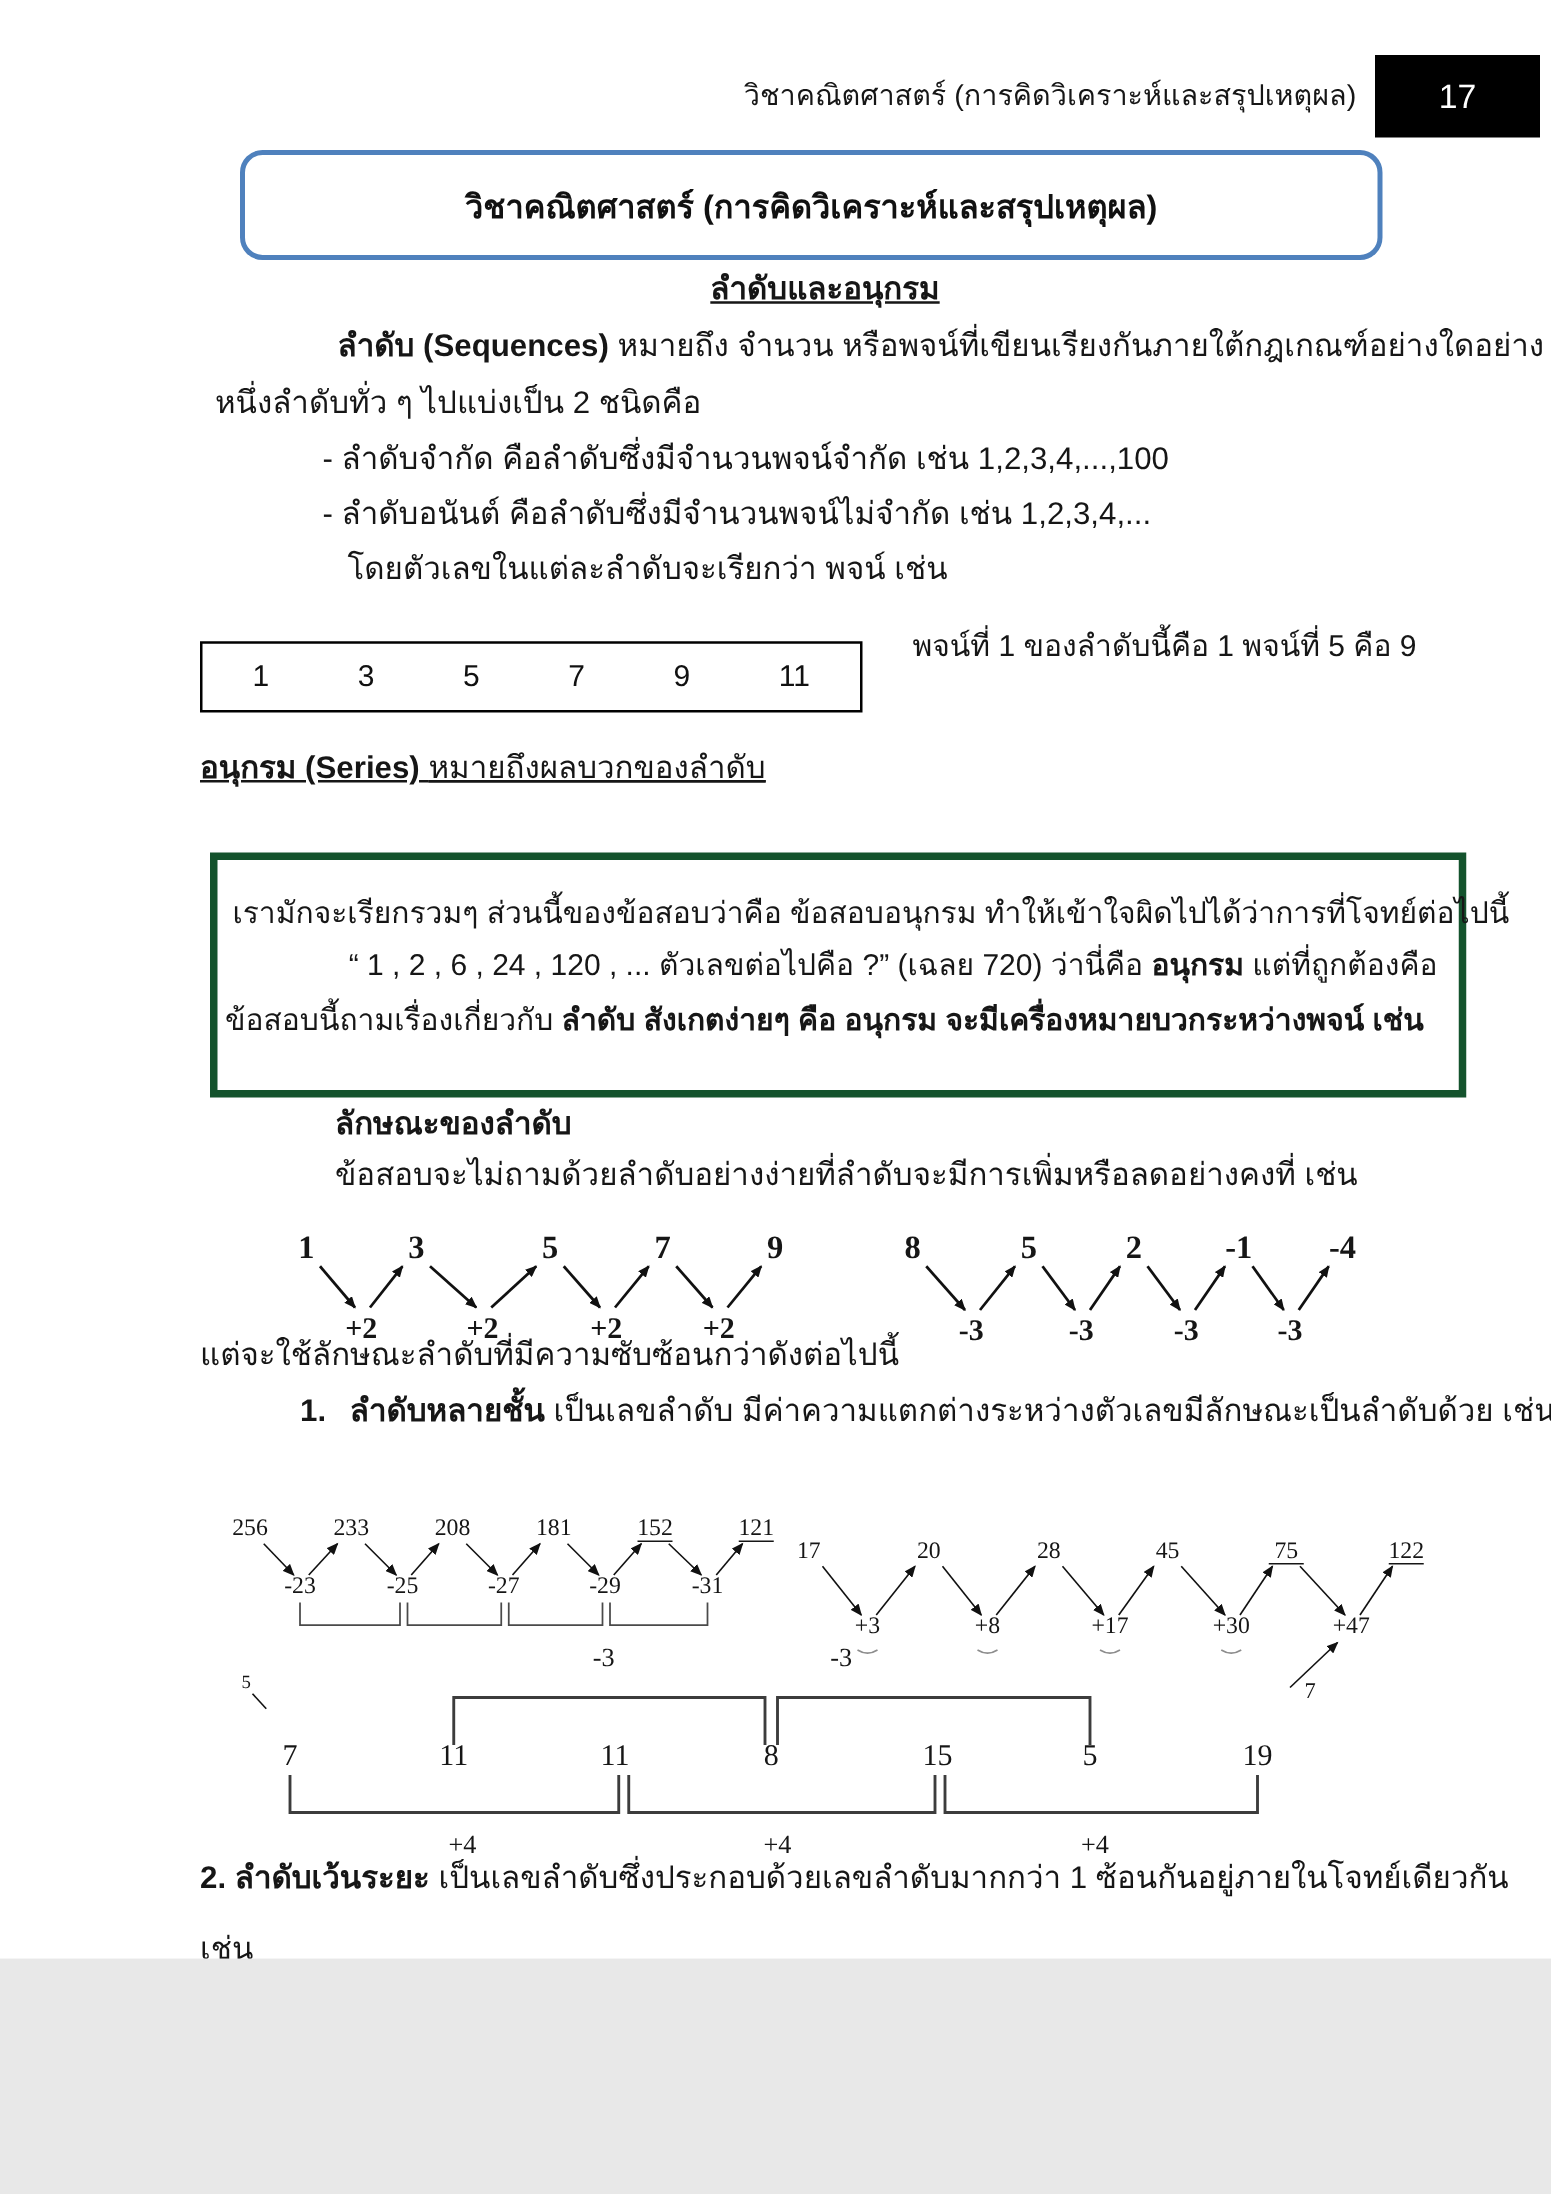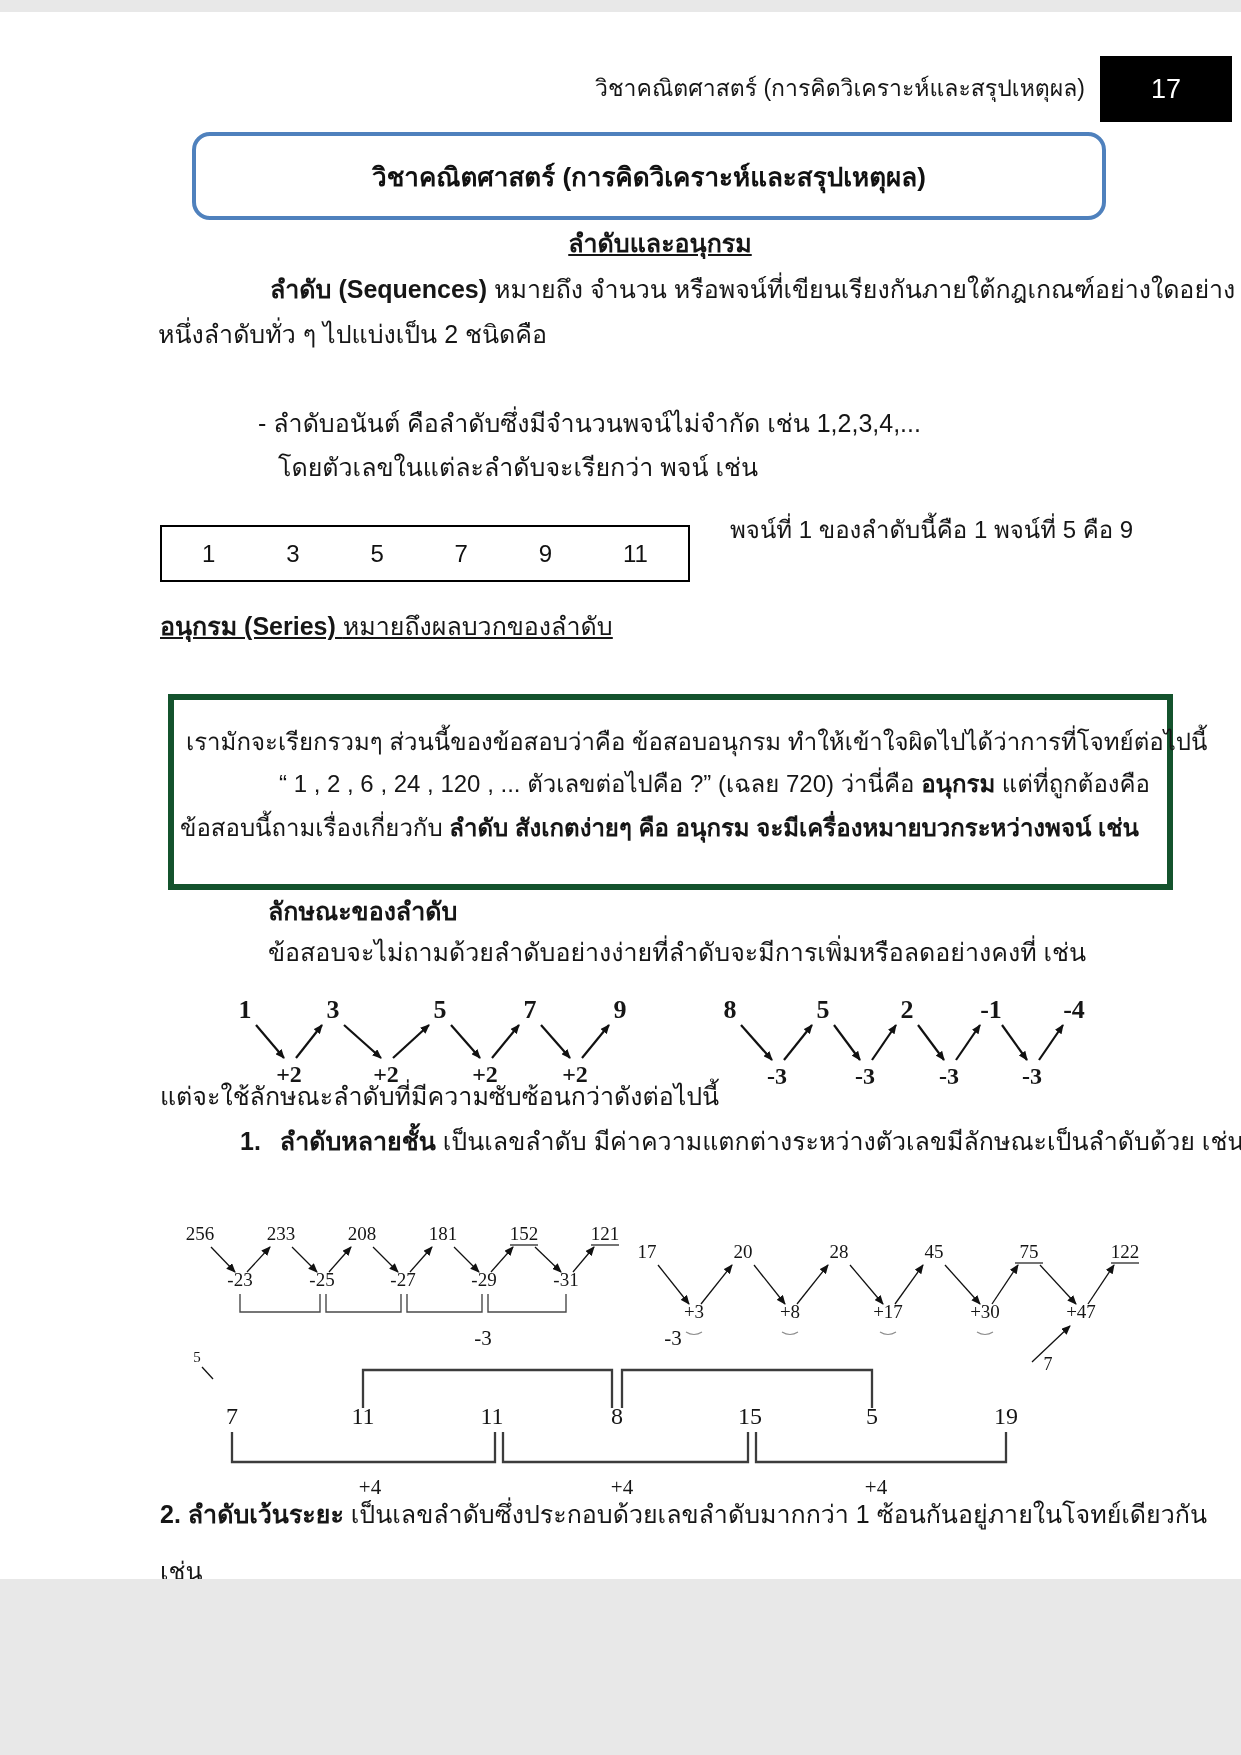--- a/index.html
+++ b/index.html
@@ -1,16 +1,16 @@
 <!DOCTYPE html>
 <html><head>
 <meta charset="utf-8">
 <style>
   html,body{margin:0;padding:0;background:#e8e8e8;}
-  #page{position:relative;width:1241px;height:1567px;background:#ffffff;margin:12px auto;overflow:hidden;
+  #page{position:relative;width:1241px;height:1567px;background:#ffffff;margin:0 auto;overflow:hidden;
         font-family:"Liberation Sans","DejaVu Sans",sans-serif;color:#111;}
   .t{position:absolute;font-size:25px;line-height:1.25;white-space:nowrap;color:#161616;}
   .b{font-weight:bold;}
   .u{text-decoration:underline;}
   .center{text-align:center;}
   #page-num{position:absolute;left:1100px;top:44px;width:132px;height:66px;background:#000;
             display:flex;align-items:center;justify-content:center;color:#fff;font-size:27px;}
   #title-box{position:absolute;left:192px;top:120px;width:914px;height:88px;border:4px solid #4f81bd;
              border-radius:18px;display:flex;align-items:center;justify-content:center;
              font-size:26px;font-weight:bold;box-sizing:border-box;}
@@ -44,21 +44,22 @@
     <span>วิชาคณิตศาสตร์ (การคิดวิเคราะห์และสรุปเหตุผล)</span>
   </div>
 
   <div class="t" style="left:270px;top:262px;">
     <span class="b">ลำดับ (Sequences)</span><span> หมายถึง จำนวน หรือพจน์ที่เขียนเรียงกันภายใต้กฎเกณฑ์อย่างใดอย่าง</span>
   </div>
 
   <div class="t center" style="left:160px;top:216px;width:1000px;">
     <span class="b u">ลำดับและอนุกรม</span>
   </div>
-  <div class="t" style="left:158px;top:307px;">หนึ่งลำดับทั่ว ๆ ไปแบ่งเป็น 2 ชนิดคือ</div>
+  <div class="t" style="left:172px;top:307px;">หนึ่งลำดับทั่ว ๆ ไปแบ่งเป็น 2 ชนิดคือ</div>
+  <div class="t" style="left:258px;top:352px;">- ลำดับจำกัด คือลำดับซึ่งมีจำนวนพจน์จำกัด เช่น 1,2,3,4,...,100</div>
   <div class="t" style="left:258px;top:396px;">- ลำดับอนันต์ คือลำดับซึ่งมีจำนวนพจน์ไม่จำกัด เช่น 1,2,3,4,...</div>
   <div class="t" style="left:278px;top:440px;">โดยตัวเลขในแต่ละลำดับจะเรียกว่า พจน์ เช่น</div>
 
   <div id="seq-box">
     <span>1</span>
     <span>3</span>
     <span>5</span>
     <span>7</span>
     <span>9</span>
     <span>11</span>

